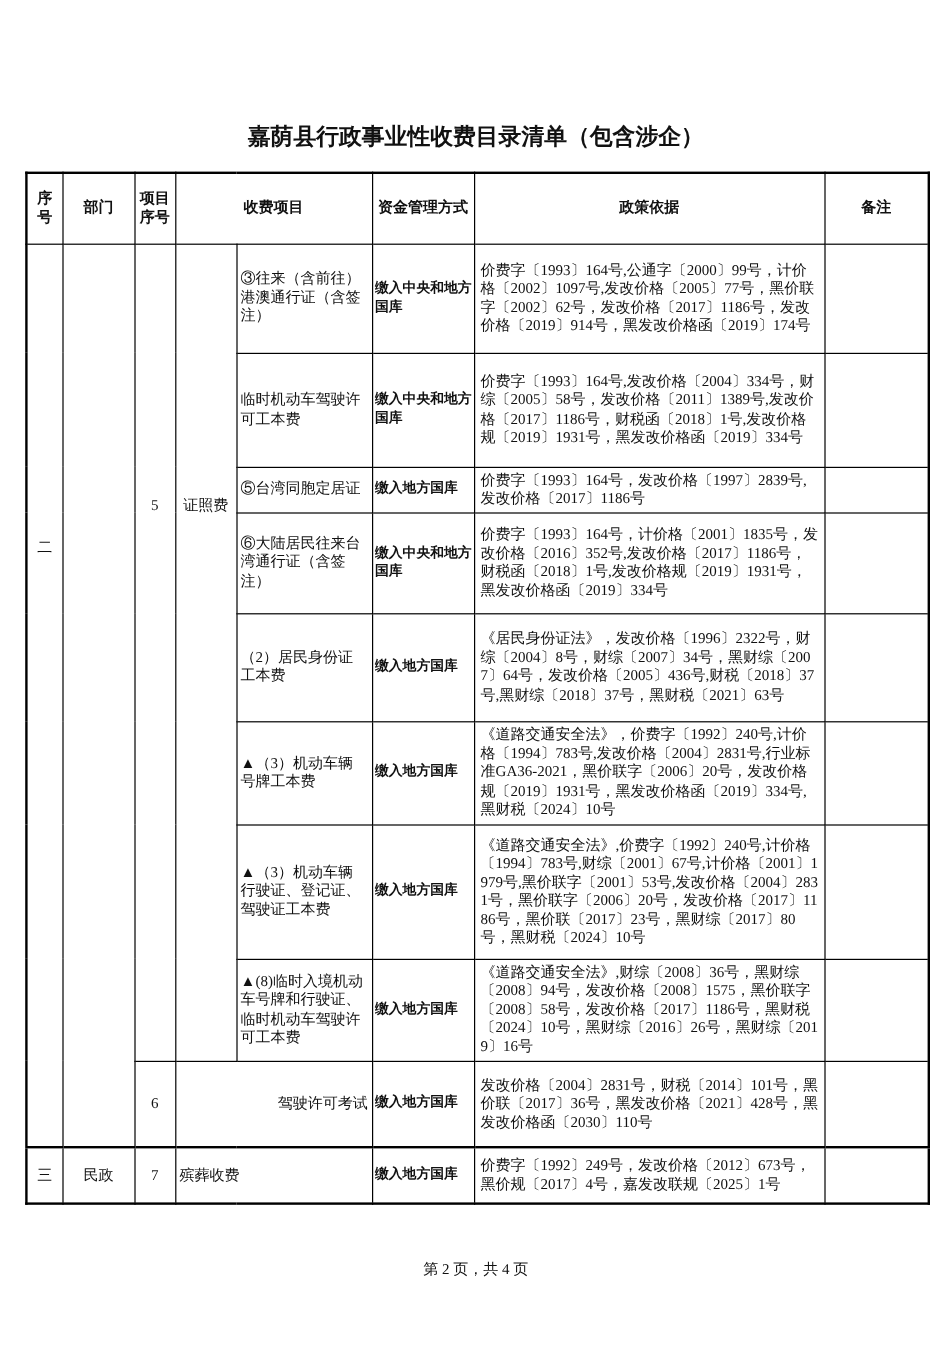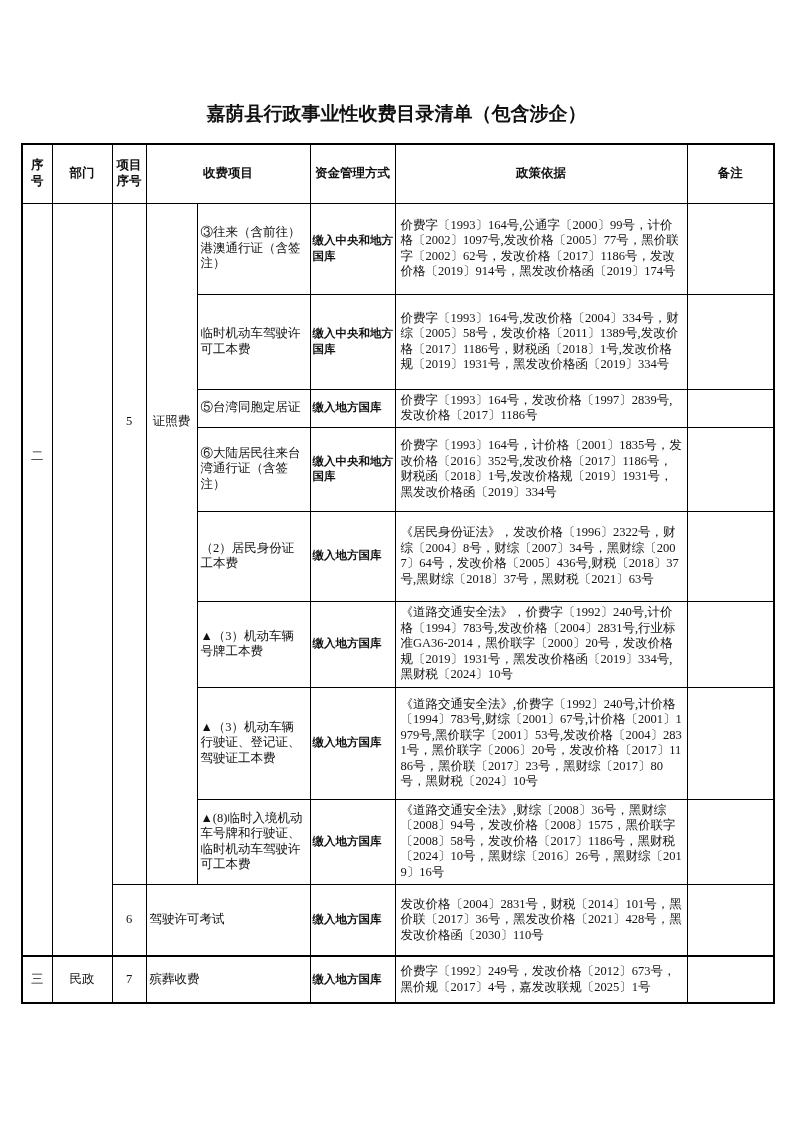--- a/index.html
+++ b/index.html
@@ -28,21 +28,21 @@
   }
   td {
     font-size:12.5px; line-height:15.5px; vertical-align:middle;
     padding:2px 4px; word-break:break-all;
   }
   td.center { text-align:center; }
   td.v-top  { vertical-align:top; text-align:center; }
   td.serial2 { padding-top:245px; }
   td.itemno5, td.cat5 { padding-top:210px; }
   td.item   { padding:8px 3px; text-align:left;margin-left:20px; }
-  td.item.center-item { text-align:left; }
+  td.item.center-item { text-align:right; }
   td.fund   { padding:2px 1px 2px 2px; white-space:pre-line; font-size:11.5px; text-align:left;font-weight:bold; }
   td.policy { padding:2px 4px 2px 5px; text-align:left; }
   tr.sec-top td { border-top-width:2px; }
   .page-footer {
     position:absolute; left:0; right:0; top:1050px; text-align:center;
     font-size:12.5px; font-family:"Liberation Serif","DejaVu Serif",serif;
   }
 </style>
 </head>
 <body>
@@ -109,21 +109,21 @@
         </tr>
         <tr style="height: 90px;">
           <td class="item">（2）居民身份证工本费</td>
           <td class="fund">缴入地方国库</td>
           <td class="policy">《居民身份证法》，发改价格〔1996〕2322号，财综〔2004〕8号，财综〔2007〕34号，黑财综〔2007〕64号，发改价格〔2005〕436号,财税〔2018〕37号,黑财综〔2018〕37号，黑财税〔2021〕63号</td>
           <td class="remark"></td>
         </tr>
         <tr style="height: 86px;">
           <td class="item">▲（3）机动车辆号牌工本费</td>
           <td class="fund">缴入地方国库</td>
-          <td class="policy">《道路交通安全法》，价费字〔1992〕240号,计价格〔1994〕783号,发改价格〔2004〕2831号,行业标准GA36-2014，黑价联字〔2000〕20号，发改价格规〔2019〕1931号，黑发改价格函〔2019〕334号,黑财税〔2024〕10号</td>
+          <td class="policy">《道路交通安全法》，价费字〔1992〕240号,计价格〔1994〕783号,发改价格〔2004〕2831号,行业标准GA36-2021，黑价联字〔2006〕20号，发改价格规〔2019〕1931号，黑发改价格函〔2019〕334号,黑财税〔2024〕10号</td>
           <td class="remark"></td>
         </tr>
         <tr style="height: 112px;">
           <td class="item">▲（3）机动车辆行驶证、登记证、驾驶证工本费</td>
           <td class="fund">缴入地方国库</td>
           <td class="policy">《道路交通安全法》,价费字〔1992〕240号,计价格〔1994〕783号,财综〔2001〕67号,计价格〔2001〕1979号,黑价联字〔2001〕53号,发改价格〔2004〕2831号，黑价联字〔2006〕20号，发改价格〔2017〕1186号，黑价联〔2017〕23号，黑财综〔2017〕80号，黑财税〔2024〕10号</td>
           <td class="remark"></td>
         </tr>
         <tr style="height: 85px;">
           <td class="item">▲(8)临时入境机动车号牌和行驶证、临时机动车驾驶许可工本费</td>
@@ -143,14 +143,15 @@
           <td class="center">民政</td>
           <td class="center">7</td>
           <td class="item" colspan="2">殡葬收费</td>
           <td class="fund">缴入地方国库</td>
           <td class="policy">价费字〔1992〕249号，发改价格〔2012〕673号，黑价规〔2017〕4号，嘉发改联规〔2025〕1号</td>
           <td class="remark"></td>
         </tr>
       </tbody>
   </table>
 
+  <div class="page-footer">第 2 页，共 4 页</div>
 
 </div>
 
 </body></html>

